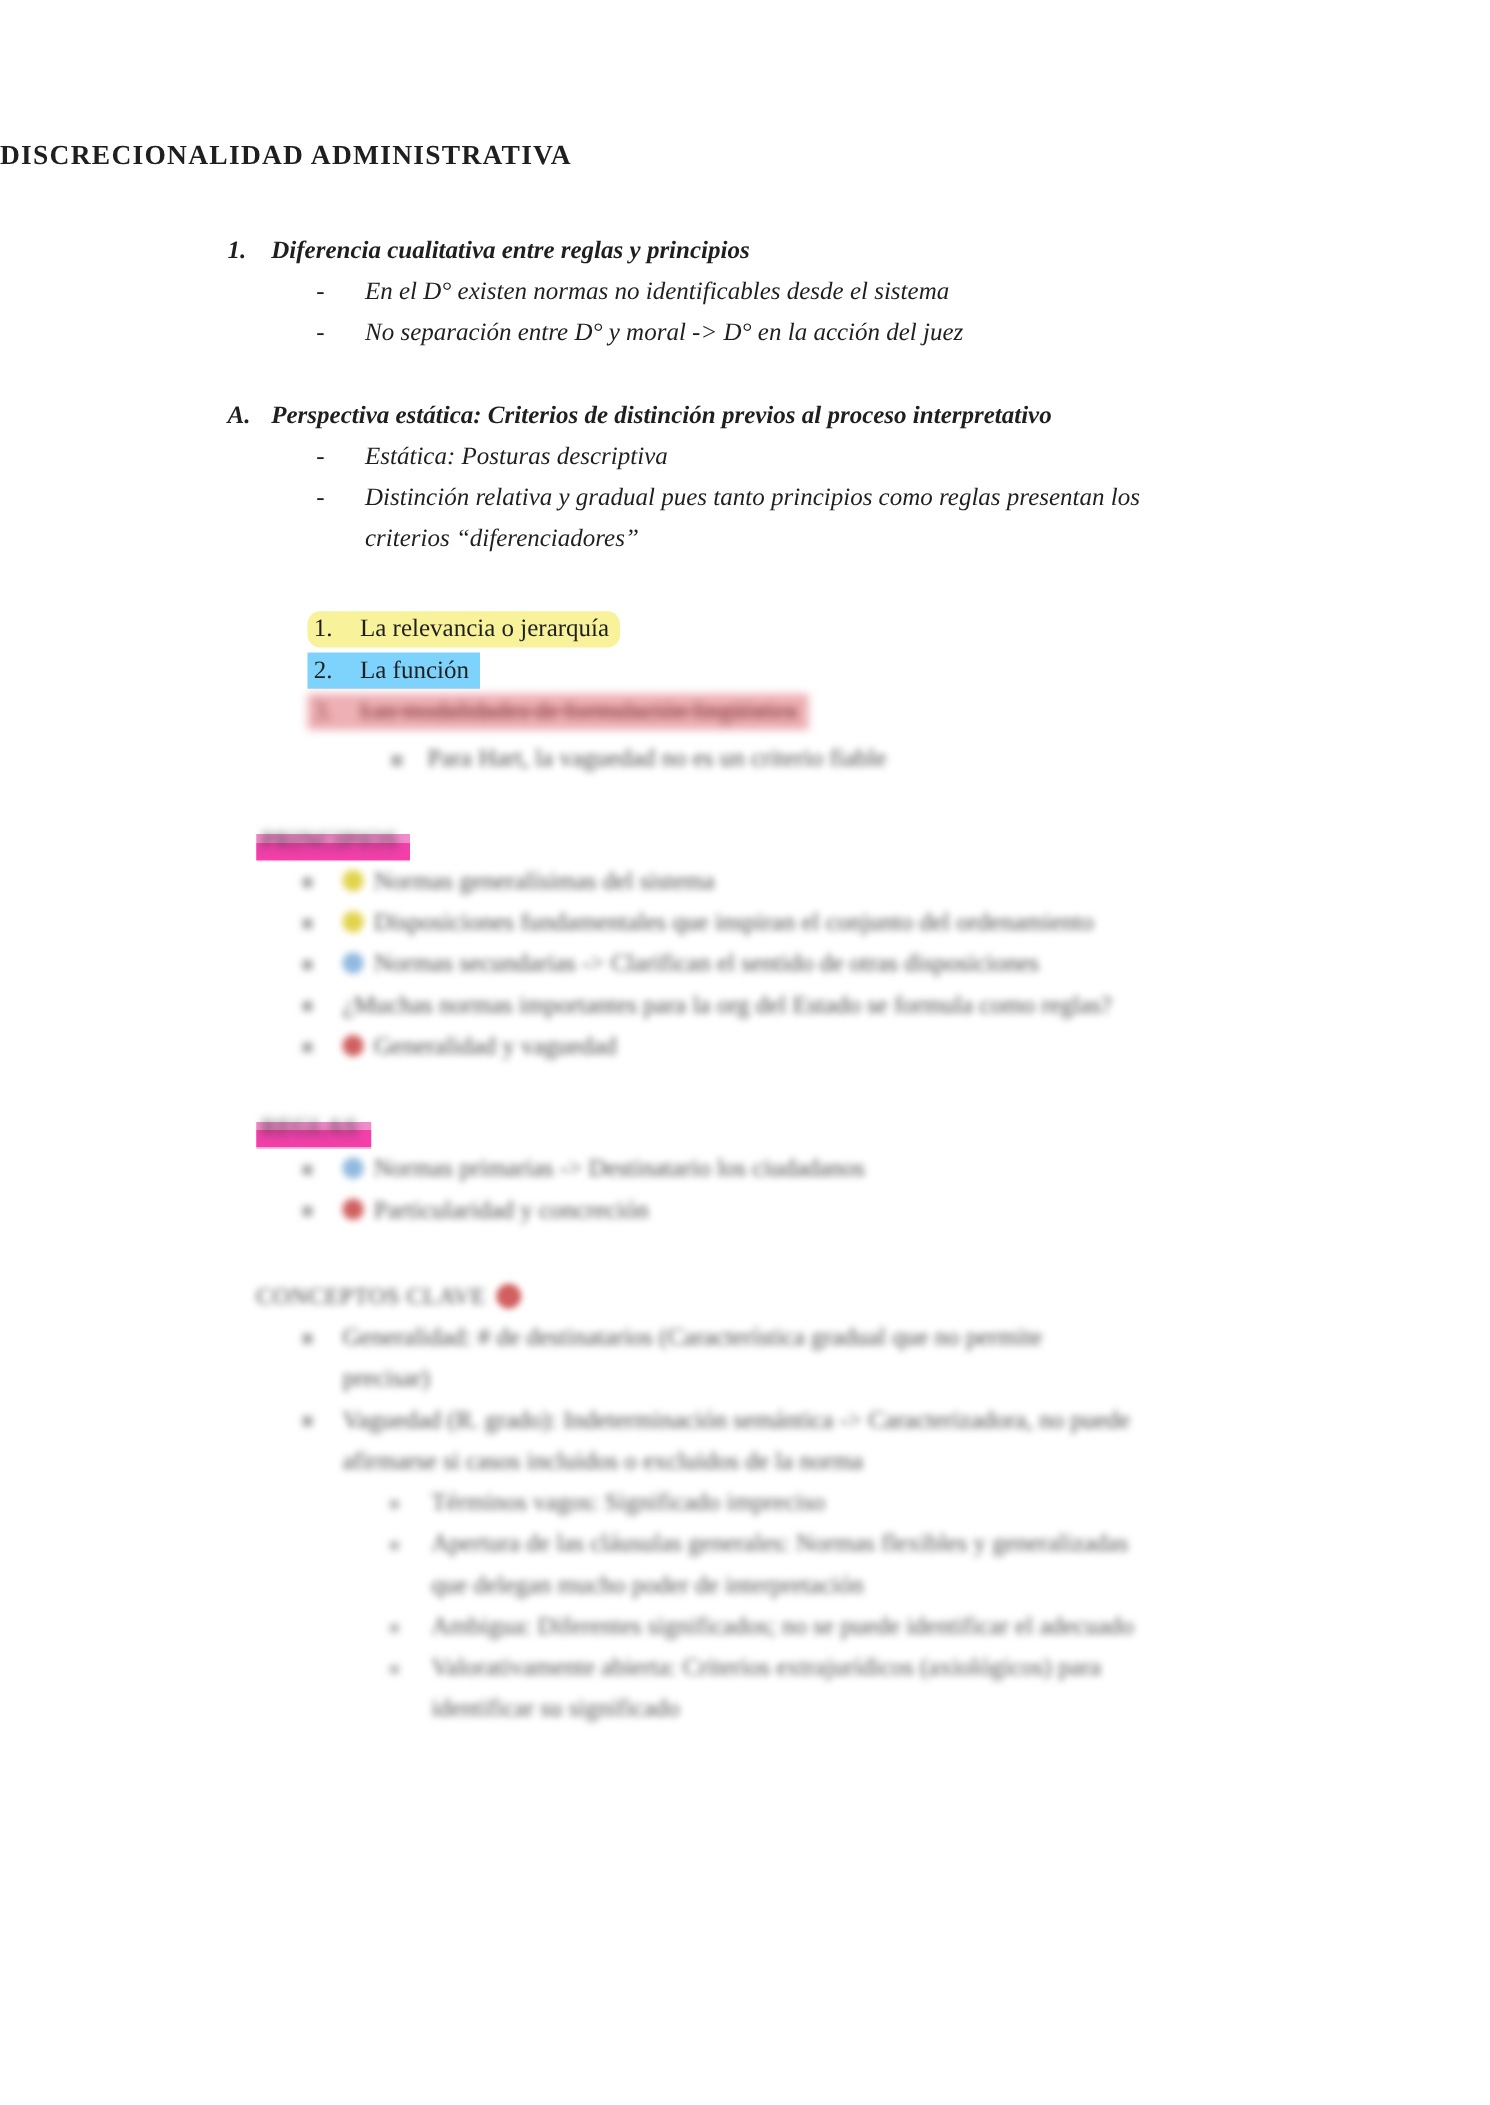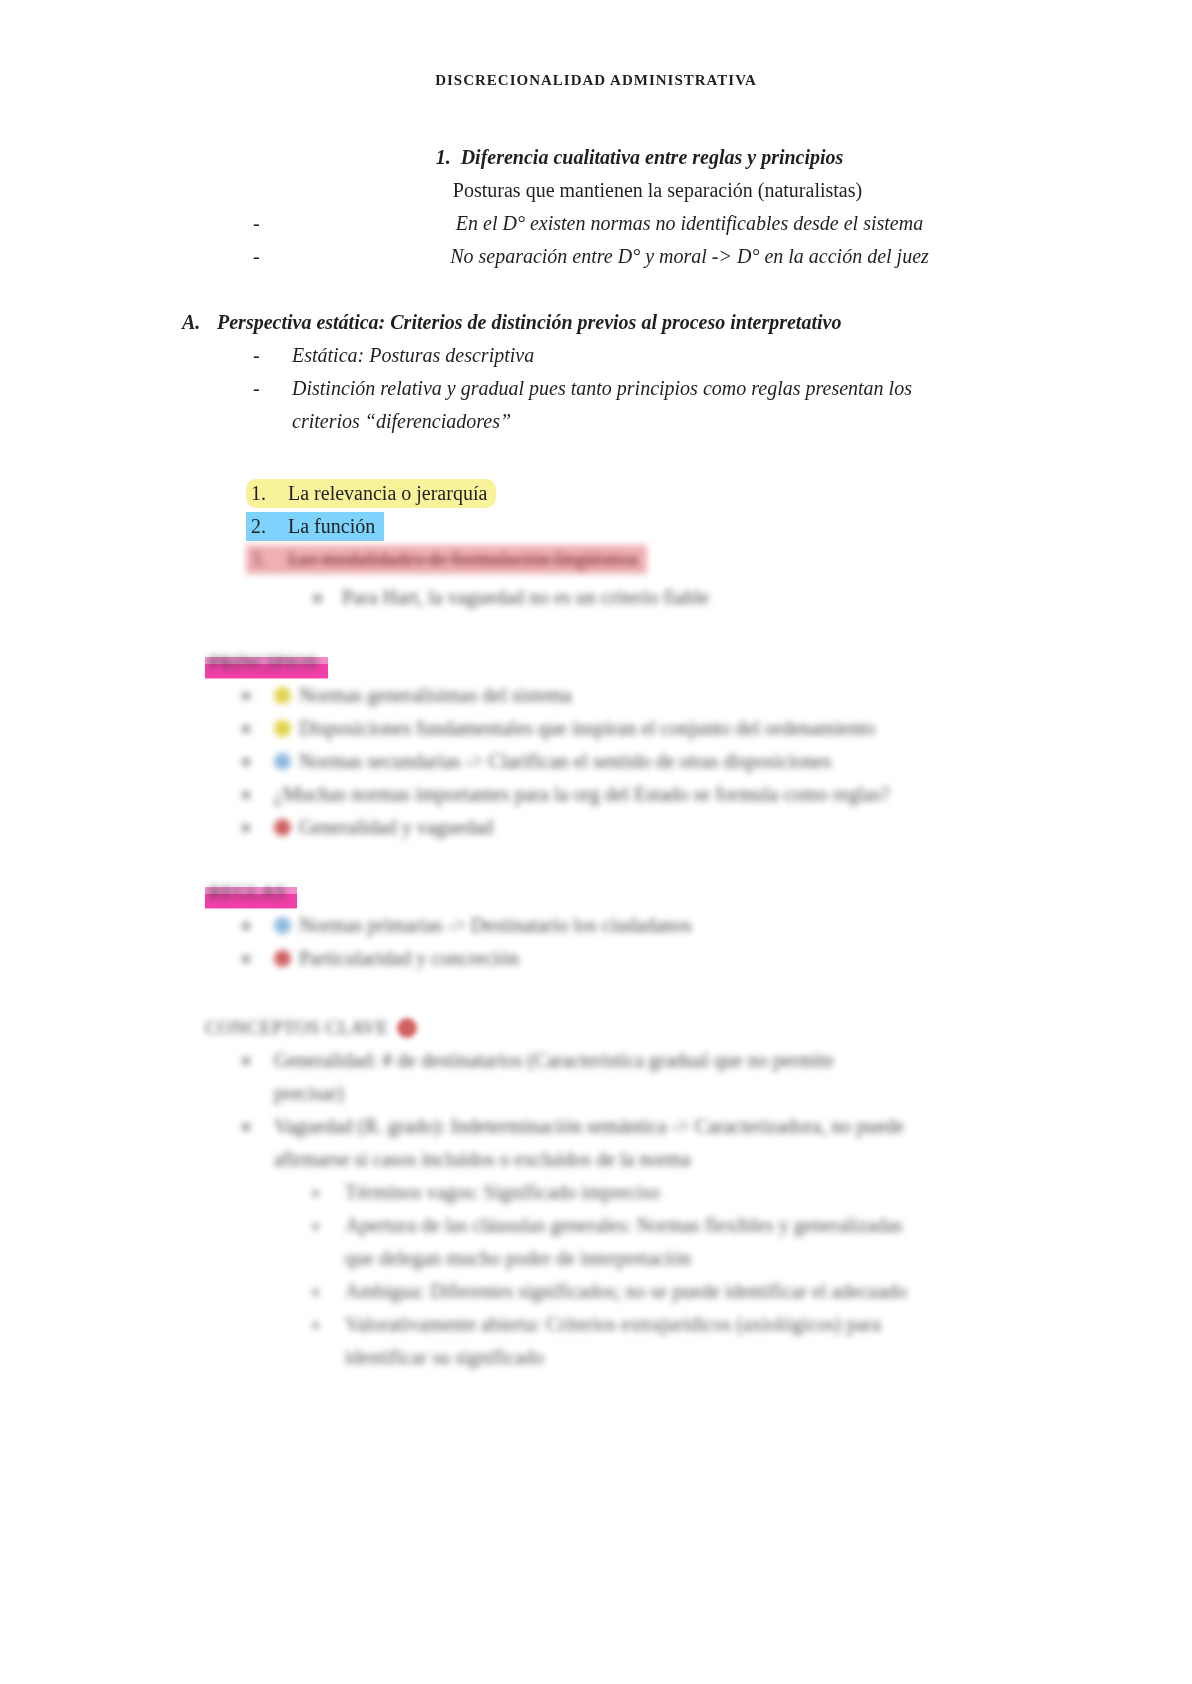--- a/index.html
+++ b/index.html
@@ -5,32 +5,32 @@
   html,body { margin:0; padding:0; background:#ffffff; }
   body {
     width:1192px; height:1684px;
     font-family:"Liberation Serif","DejaVu Serif",serif;
     color:#1f1f1f;
     -webkit-font-smoothing:antialiased;
   }
   .page { position:relative; width:1192px; height:1684px; overflow:hidden; background:#ffffff; }
 
   .title {
-    margin:0; padding-top:64px;
-    font-size:15px; line-height:33px; font-weight:bold;
-    text-align:center; letter-spacing:1px;
+    margin:0; padding-top:107px;
+    font-size:22px; line-height:33px; font-weight:bold;
+    letter-spacing:1px;
   }
 
   .content { margin-left:182px; width:905px; font-size:20px; line-height:33px; }
 
   ul { margin:0; padding:0; list-style:none; }
   .ln { display:block; }
 
   
-  .sec1 { margin-top:44px;text-align:center; }
+  .sec1 { margin-top:44px; }
   .secA { margin-top:33px; }
   .hline { font-weight:bold; font-style:italic; }
   .hnum { display:inline-block; width:35px; }
 
   .intro { padding-left:46px; }
 
   .dashlist li { position:relative; padding-left:110px;font-style:italic; }
   .dashlist li::before { content:"-"; position:absolute; left:71px; color:#1f1f1f; }
 
   
@@ -89,21 +89,20 @@
 <div class="page">
 
   <h1 class="title">DISCRECIONALIDAD ADMINISTRATIVA</h1>
 
   <div class="content">
 
     <div class="sec1">
       <div class="hline">
         <span class="hnum">1.</span><span>Diferencia cualitativa entre reglas y principios</span>
       </div>
-      <div class="intro">Posturas que mantienen la separación (naturalistas)</div>
       <ul class="dashlist">
         <li>
             <span class="ln">En el D° existen normas no identificables desde el sistema</span>
           </li>
         <li>
             <span class="ln">No separación entre D° y moral -&gt; D° en la acción del juez</span>
           </li>
       </ul>
     </div>
 

